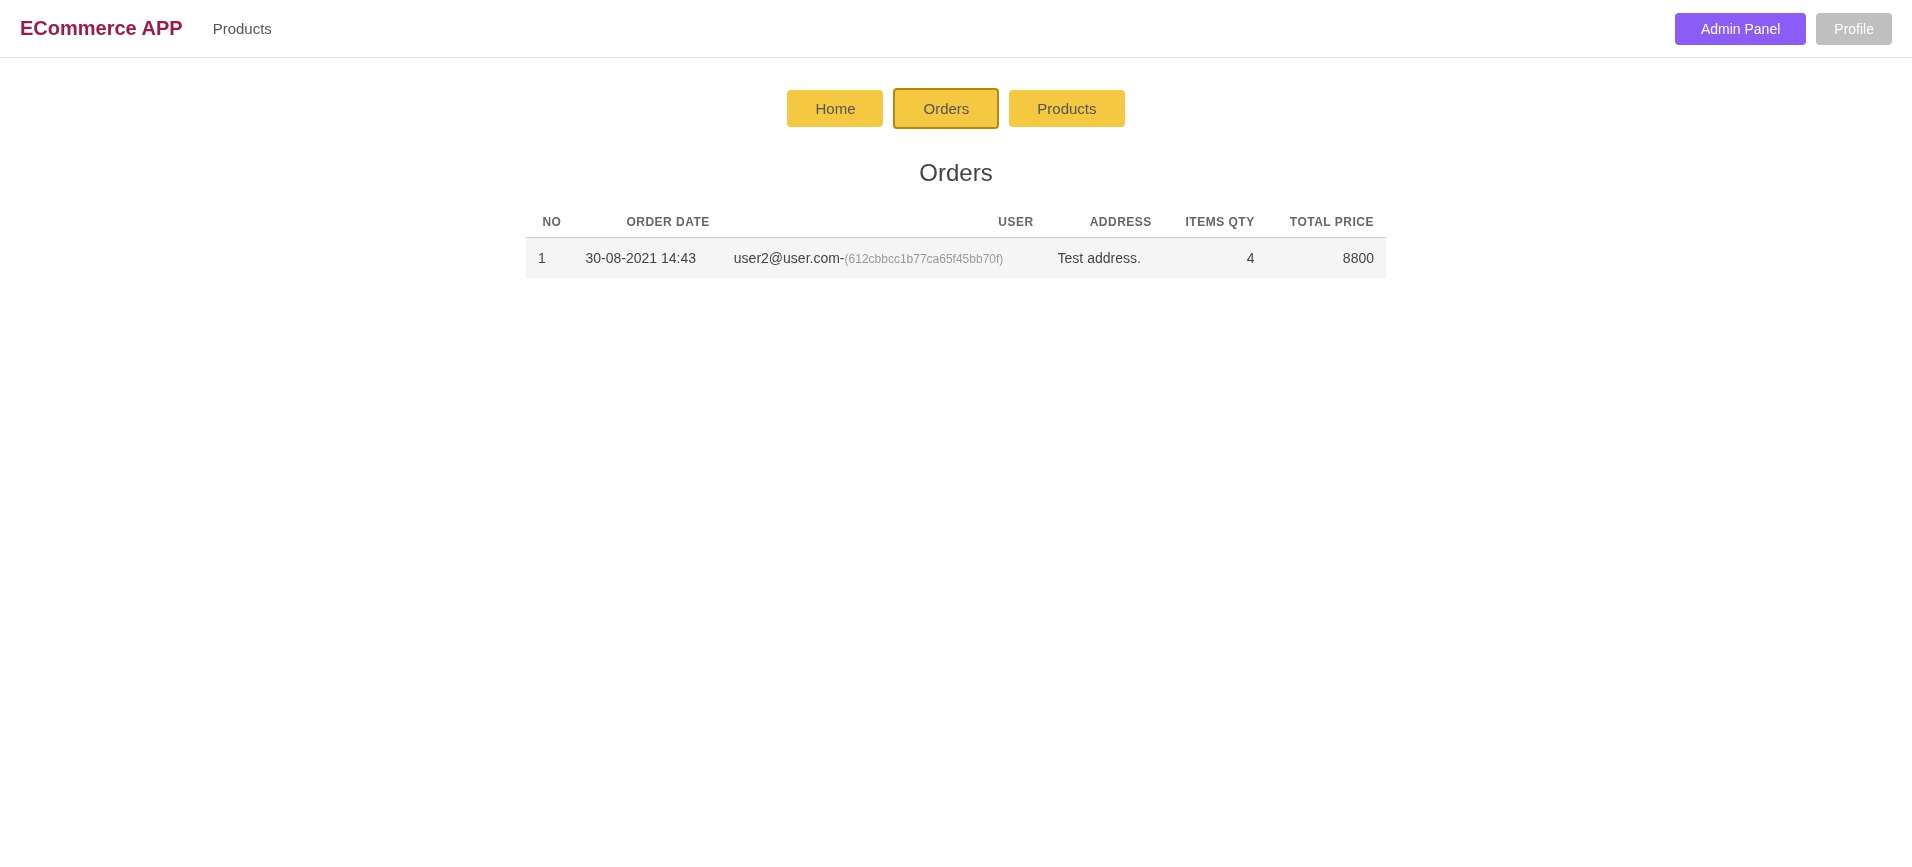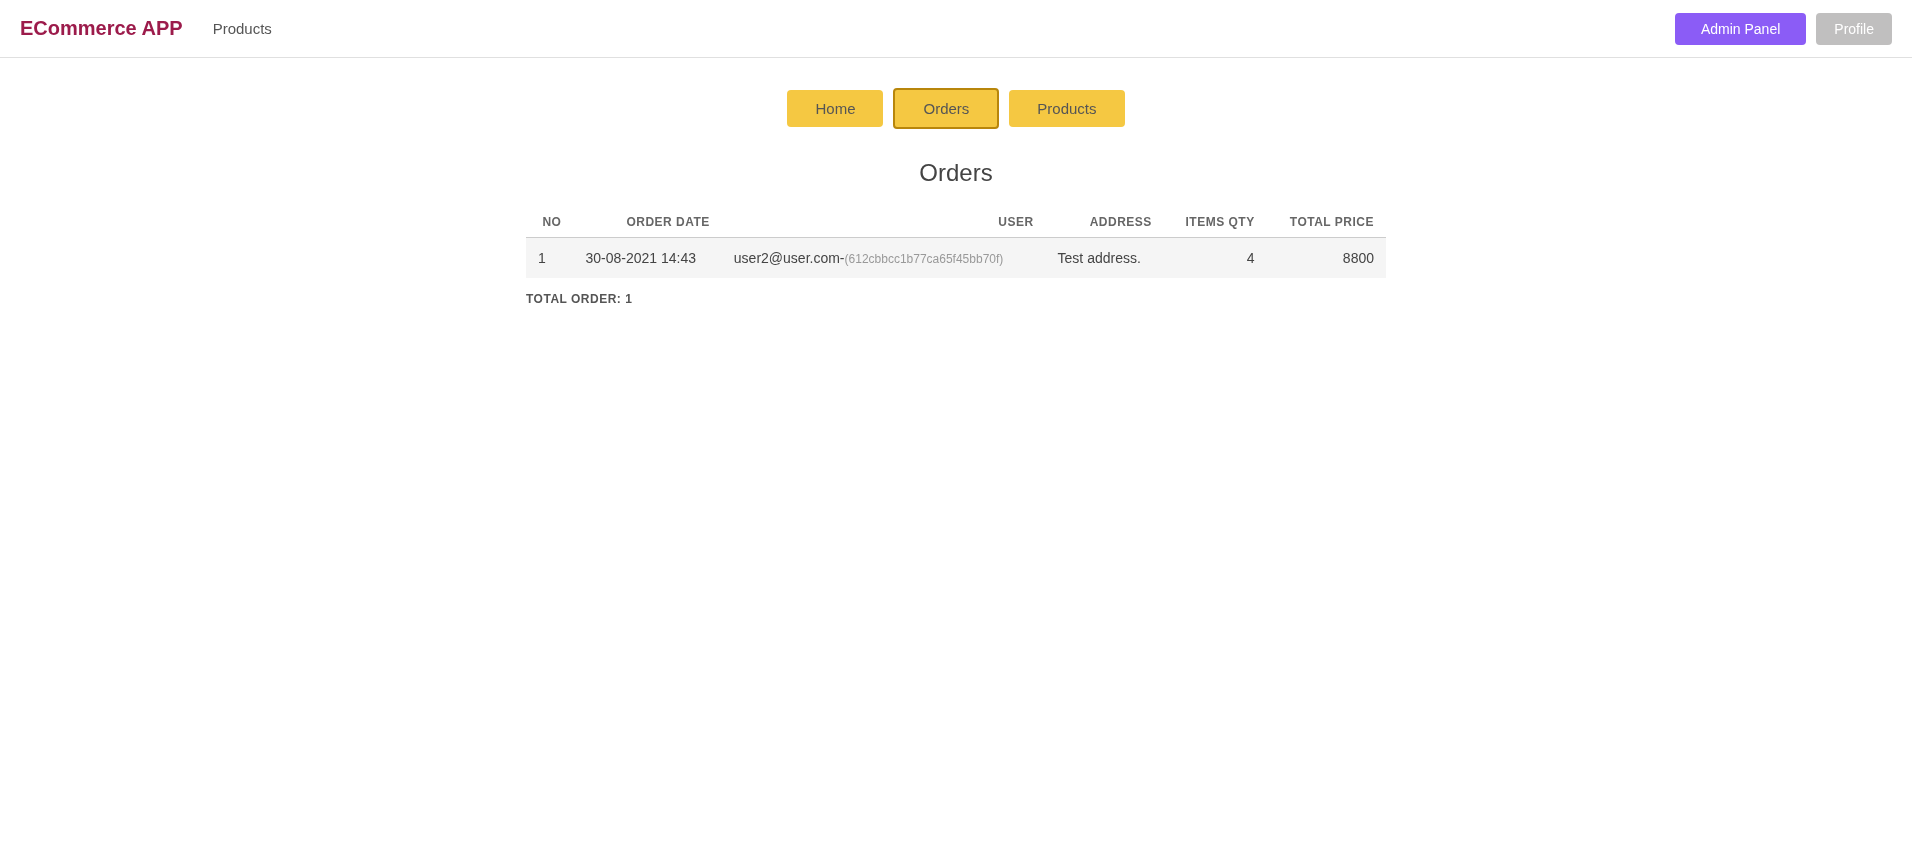--- a/index.html
+++ b/index.html
@@ -204,14 +204,13 @@
           <td>1</td>
           <td>30-08-2021 14:43</td>
           <td>user2@user.com-<span class="user-id">(612cbbcc1b77ca65f45bb70f)</span></td>
           <td>Test address.</td>
           <td class="right">4</td>
           <td class="right">8800</td>
         </tr>
       </tbody>
   </table>
 
-  <div class="total-order">TOTAL ORDER: 1</div>
 </div>
 
 </body></html>

